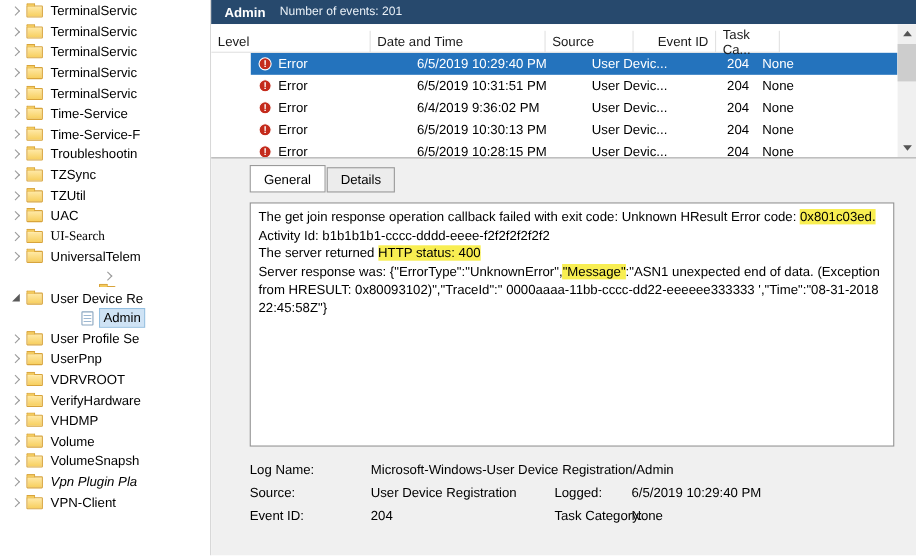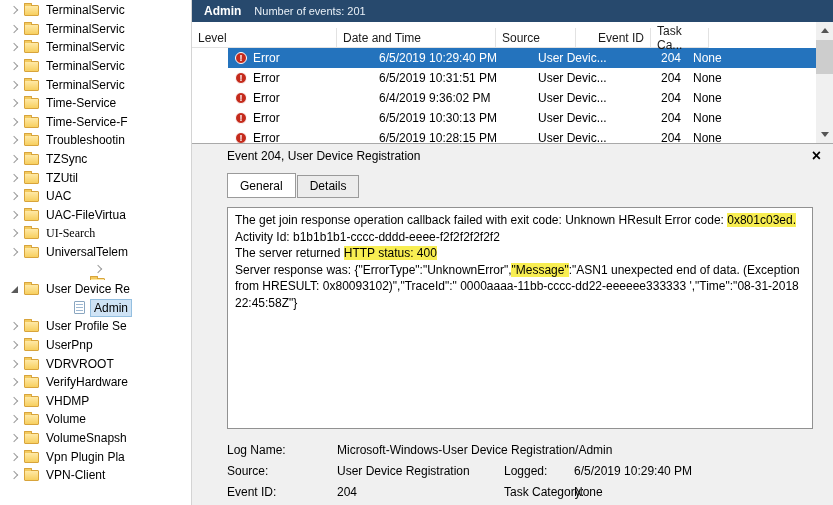--- a/index.html
+++ b/index.html
@@ -126,25 +126,20 @@
       <div class="tree-item" style="padding-left: 6px;">
     <span class="chev collapsed"></span>
     <span class="ticon folder"></span>
     <span class="tlabel">TZUtil</span>
   </div>
       <div class="tree-item" style="padding-left: 6px; align-items: center;">
     <span class="chev collapsed"></span>
     <span class="ticon folder"></span>
     <span class="tlabel">UAC</span>
   </div>
-      <div class="tree-item" style="padding-left: 6px;">
-    <span class="chev collapsed"></span>
-    <span class="ticon folder"></span>
-    <span class="tlabel">UAC-FileVirtua</span>
-  </div>
       <div class="tree-item" style="padding-left: 6px; font-family: Liberation Serif, serif;">
     <span class="chev collapsed"></span>
     <span class="ticon folder"></span>
     <span class="tlabel">UI-Search</span>
   </div>
       <div class="tree-item" style="padding-left: 6px;">
     <span class="chev collapsed"></span>
     <span class="ticon folder"></span>
     <span class="tlabel">UniversalTelem</span>
   </div>
@@ -191,21 +186,21 @@
       <div class="tree-item" style="padding-left: 6px;">
     <span class="chev collapsed"></span>
     <span class="ticon folder"></span>
     <span class="tlabel">Volume</span>
   </div>
       <div class="tree-item" style="padding-left: 6px;">
     <span class="chev collapsed"></span>
     <span class="ticon folder"></span>
     <span class="tlabel">VolumeSnapsh</span>
   </div>
-      <div class="tree-item" style="padding-left: 6px;">
+      <div class="tree-item" style="padding-left: 6px; font-style: italic;">
     <span class="chev collapsed"></span>
     <span class="ticon folder"></span>
     <span class="tlabel">Vpn Plugin Pla</span>
   </div>
       <div class="tree-item" style="padding-left: 6px;">
     <span class="chev collapsed"></span>
     <span class="ticon folder"></span>
     <span class="tlabel">VPN-Client</span>
   </div>
     </aside>
@@ -286,24 +281,20 @@
         <div class="sb-track">
           <div class="sb-thumb"></div>
         </div>
         <div class="sb-btn">
             <span class="tri-down"></span>
           </div>
       </div>
     </div>
 
     <section class="detail">
-      <div class="detail-titlebar">
-        <span>Event 204, User Device Registration</span>
-        <span class="close">×</span>
-      </div>
       <div class="tabs" id="tabs">
           <div class="tab active">General</div>
           <div class="tab">Details</div>
         </div>
       <div class="desc" id="desc"><span>The get join response operation callback failed with exit code: Unknown HResult Error code: </span><span class="hl">0x801c03ed.</span><span>
 Activity Id: b1b1b1b1-cccc-dddd-eeee-f2f2f2f2f2f2
 The server returned </span><span class="hl">HTTP status: 400</span><span>
 Server response was: {"ErrorType":"UnknownError",</span><span class="hl">"Message"</span><span>:"ASN1 unexpected end of data. (Exception from HRESULT: 0x80093102)","TraceId":" 0000aaaa-11bb-cccc-dd22-eeeeee333333 ',"Time":"08-31-2018 22:45:58Z"}</span></div>
       <div class="fields" id="fields">
           <div class="field-row">

